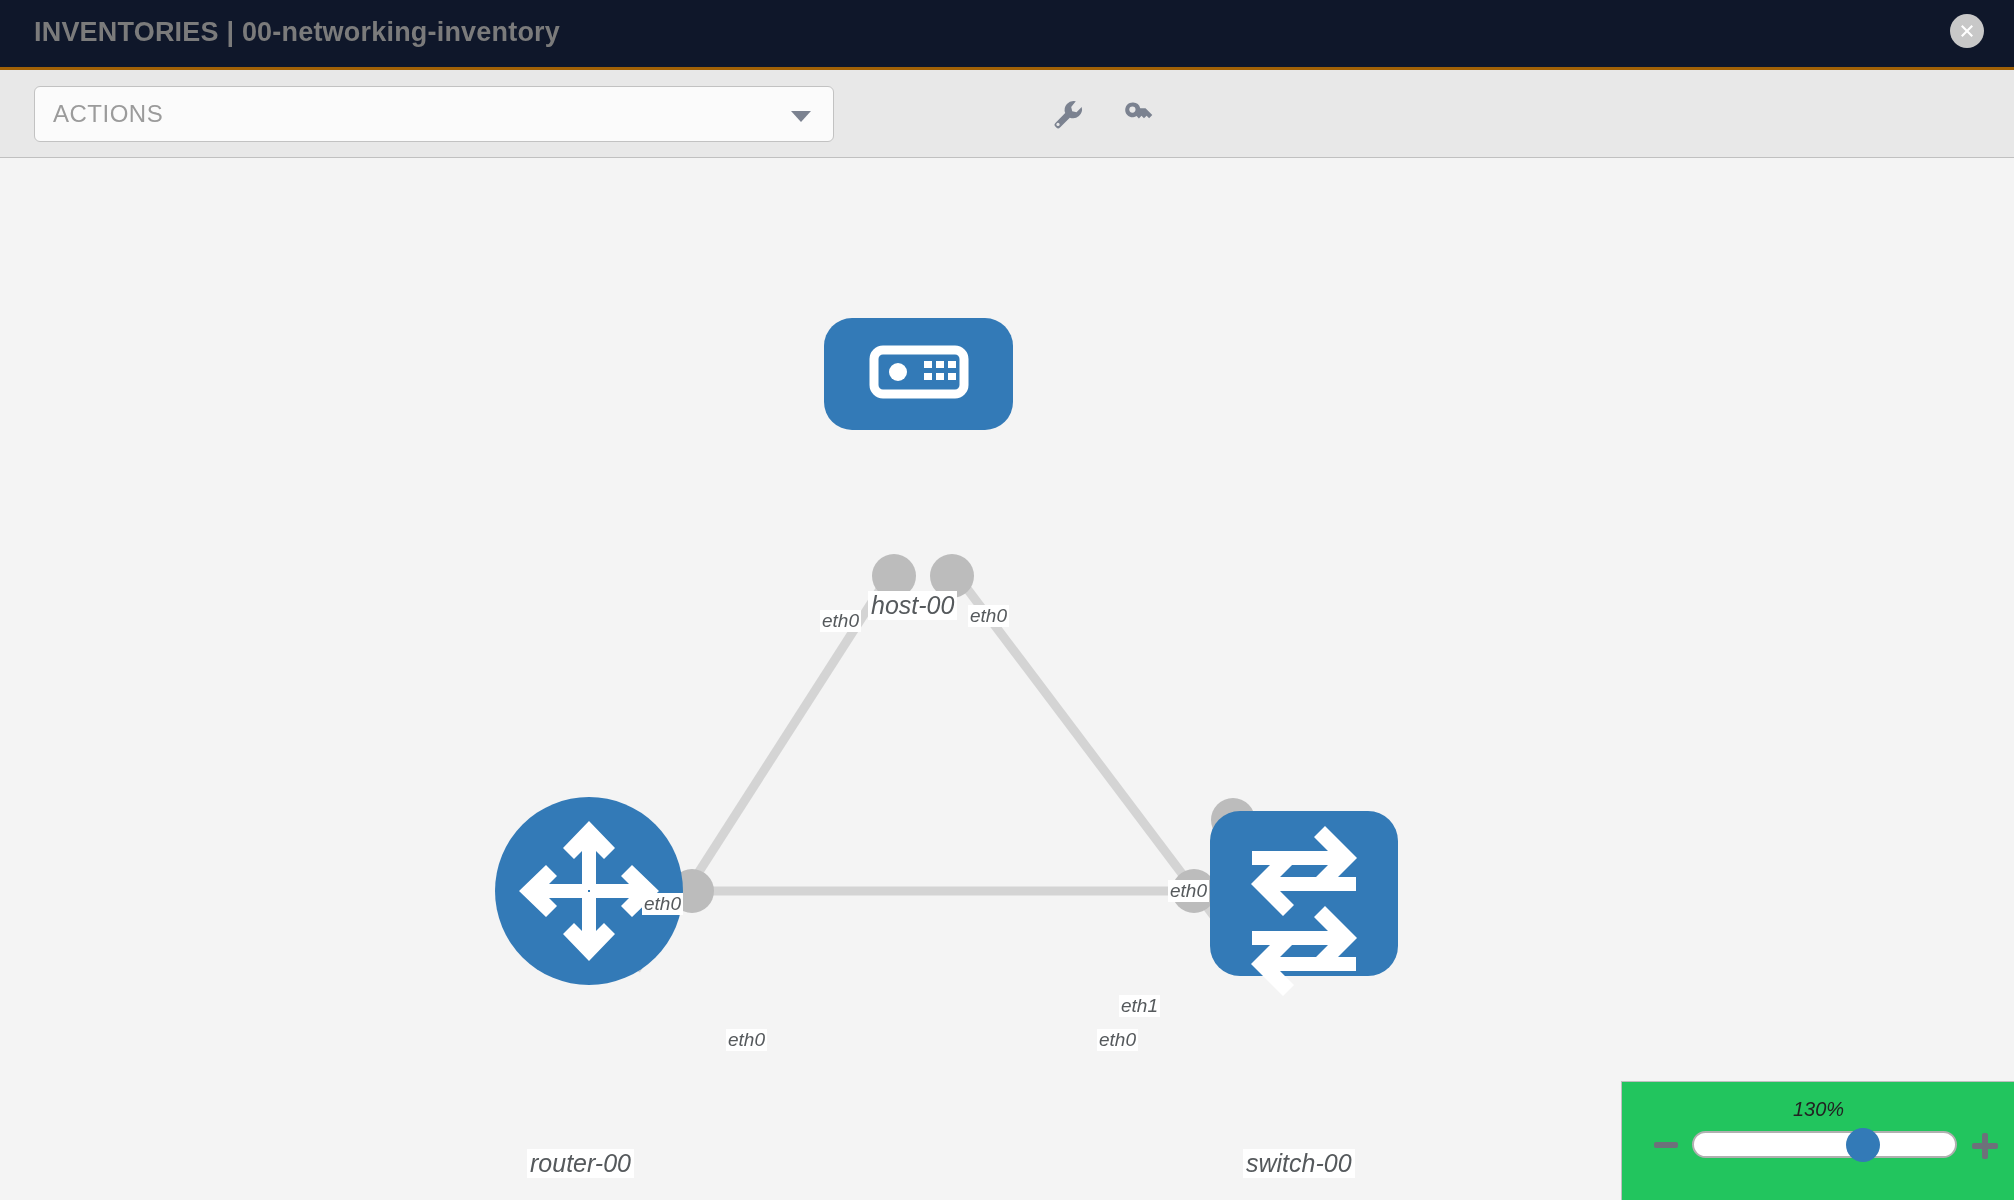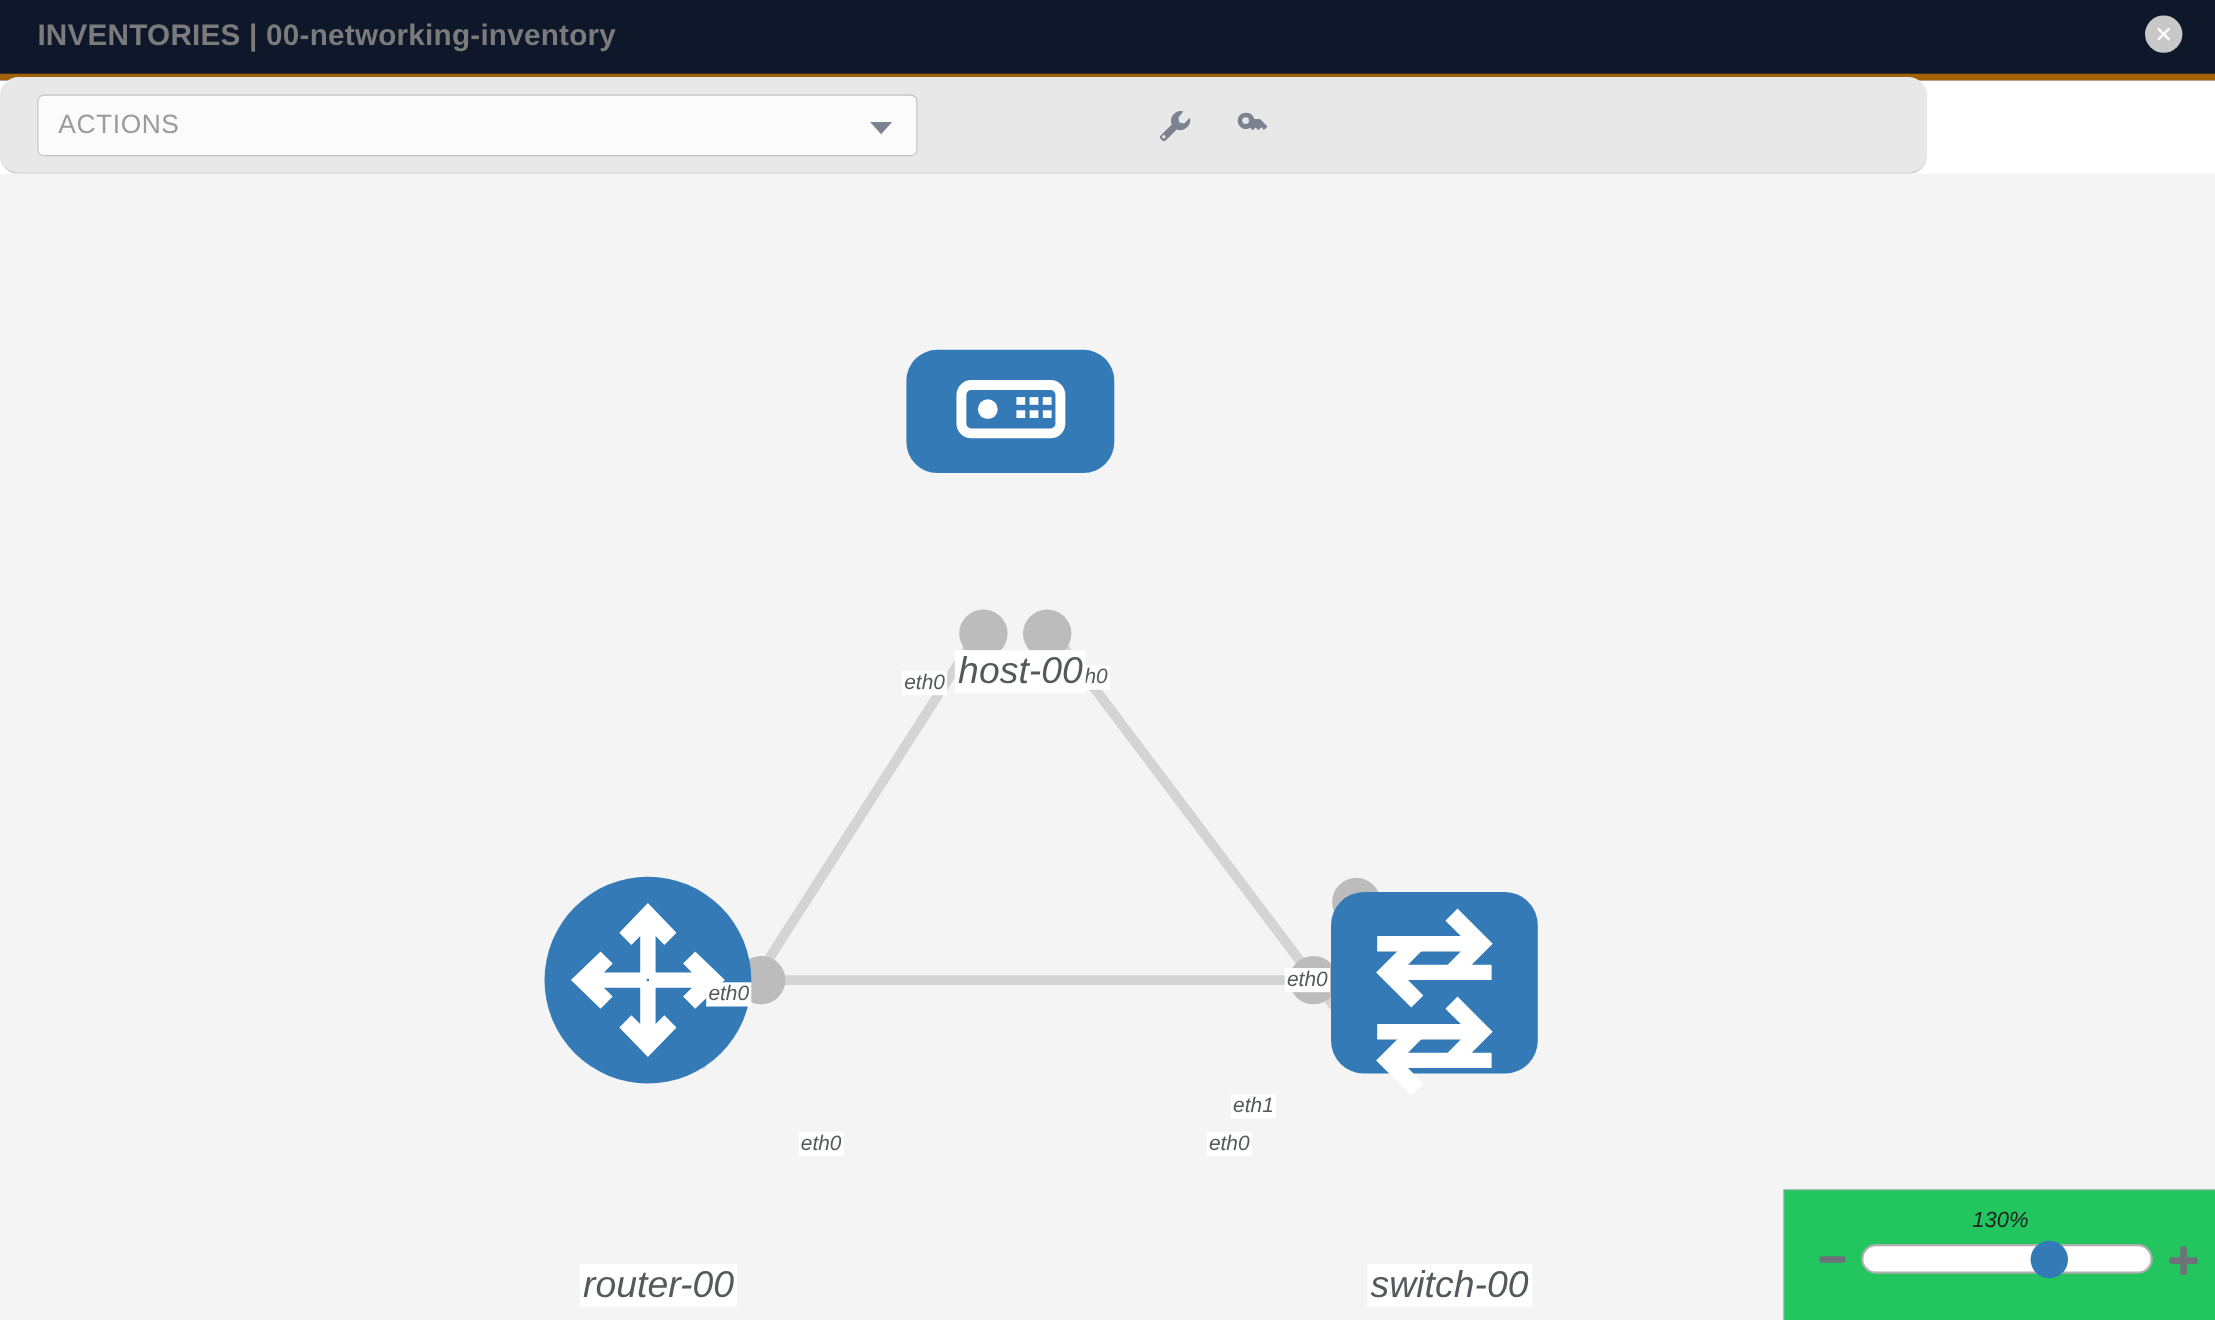--- a/index.html
+++ b/index.html
@@ -27,24 +27,23 @@
     position: absolute; right: 30px; top: 14px;
     width: 34px; height: 34px; border-radius: 50%;
     background: #c8c8c8;
     display: flex; align-items: center; justify-content: center;
     cursor: pointer;
   }
   .close-btn svg { display: block; }
 
   
   .toolbar {
-    position: absolute; left: 0; top: 70px; width: 1752px; height: 88px;
+    position: absolute; left: 0; top: 70px; width: 2014px; height: 88px;
     background: #e8e8e8;
     border-bottom: 1px solid #c0c0c0;
-    border-radius: 17px;
   }
   .actions-select {
     position: absolute; left: 34px; top: 16px;
     width: 800px; height: 56px;
     background: #fbfbfb;
     border: 1px solid #c2c2c2;
     border-radius: 6px;
     cursor: pointer;
   }
   .actions-label {
@@ -85,21 +84,21 @@
     width: 2014px; height: 1042px;
     background: #f4f4f4;
     overflow: hidden;
     font-style: italic;
   }
   .topology-svg { position: absolute; left: 0; top: 0; }
 
   
   .node-label {
     position: absolute;
-    font-size: 34px; color: #55595c;
+    font-size: 25px; color: #55595c;
     background: #ffffff;
     white-space: nowrap;
     padding: 0 3px;
   }
   .edge-label {
     position: absolute;
     font-size: 19px; color: #55595c;
     background: #ffffff;
     white-space: nowrap;
     padding: 0 2px;

